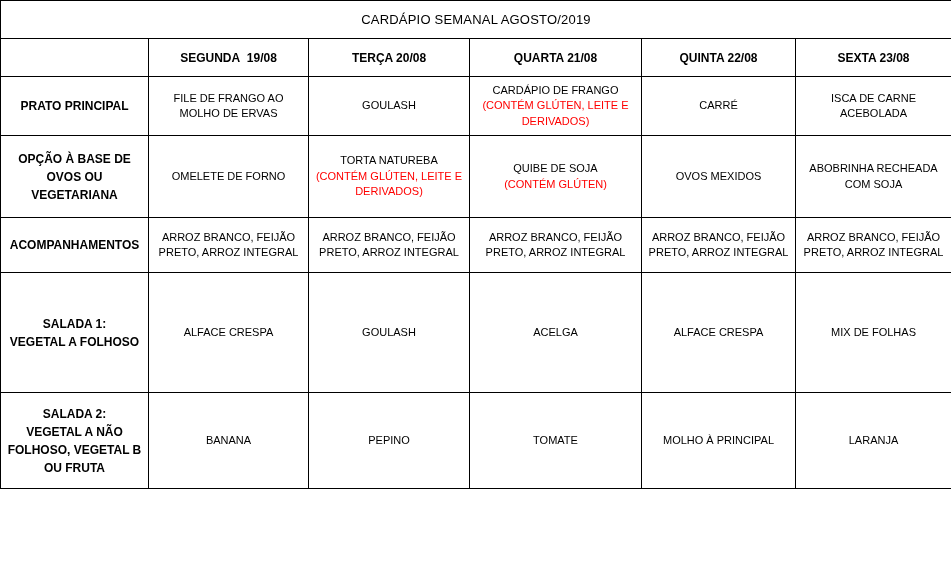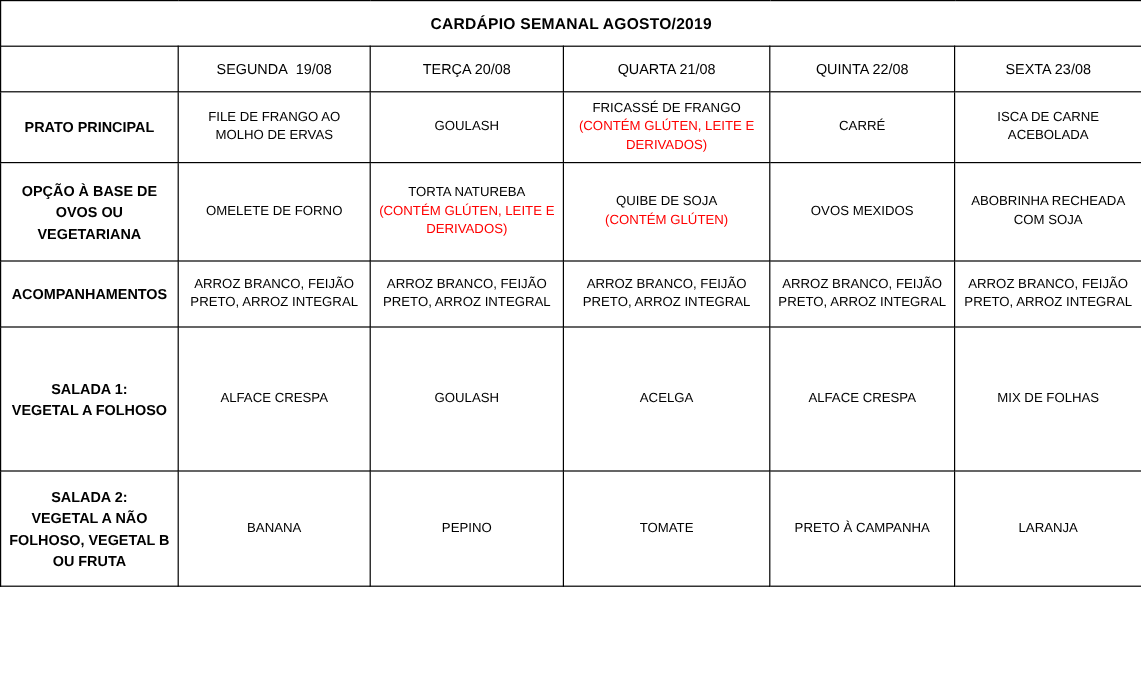--- a/index.html
+++ b/index.html
@@ -13,27 +13,27 @@
   }
   table.menu th, table.menu td {
     border: 1px solid #000000;
     text-align: center;
     vertical-align: middle;
     padding: 2px 5px;
     overflow: hidden;
   }
   .title-cell {
     font-size: 13px;
-    font-weight: bold;
+    font-weight: normal;
     letter-spacing: 0.2px;
     margin-top: 34px;
   }
   .col-header {
     font-size: 12px;
-    font-weight: normal;
+    font-weight: bold;
   }
   .row-label {
     font-size: 12px;
     font-weight: bold;
     white-space: pre-line;
     line-height: 1.5;
   }
   td.menu-cell {
     font-size: 11px;
     line-height: 1.4;
@@ -74,21 +74,21 @@
     <tbody>
       <tr style="height:59px">
         <th class="row-label">PRATO PRINCIPAL</th>
         <td class="menu-cell">
             <span class="cell-text">FILE DE FRANGO AO MOLHO DE ERVAS</span>
           </td>
         <td class="menu-cell">
             <span class="cell-text">GOULASH</span>
           </td>
         <td class="menu-cell">
-          <span class="cell-text">FRICASSÉ DE FRANGO</span>
+          <span class="cell-text">CARDÁPIO DE FRANGO</span>
           <span class="warn">(CONTÉM GLÚTEN, LEITE E DERIVADOS)</span>
         </td>
         <td class="menu-cell">
             <span class="cell-text">CARRÉ</span>
           </td>
         <td class="menu-cell">
             <span class="cell-text">ISCA DE CARNE ACEBOLADA</span>
           </td>
       </tr>
       <tr style="height:82px">
@@ -158,21 +158,21 @@
         <td class="menu-cell">
             <span class="cell-text">BANANA</span>
           </td>
         <td class="menu-cell">
             <span class="cell-text">PEPINO</span>
           </td>
         <td class="menu-cell">
             <span class="cell-text">TOMATE</span>
           </td>
         <td class="menu-cell">
-            <span class="cell-text">PRETO À CAMPANHA</span>
+            <span class="cell-text">MOLHO À PRINCIPAL</span>
           </td>
         <td class="menu-cell">
             <span class="cell-text">LARANJA</span>
           </td>
       </tr>
     </tbody>
   </table>
 </div>
 
 </body></html>

